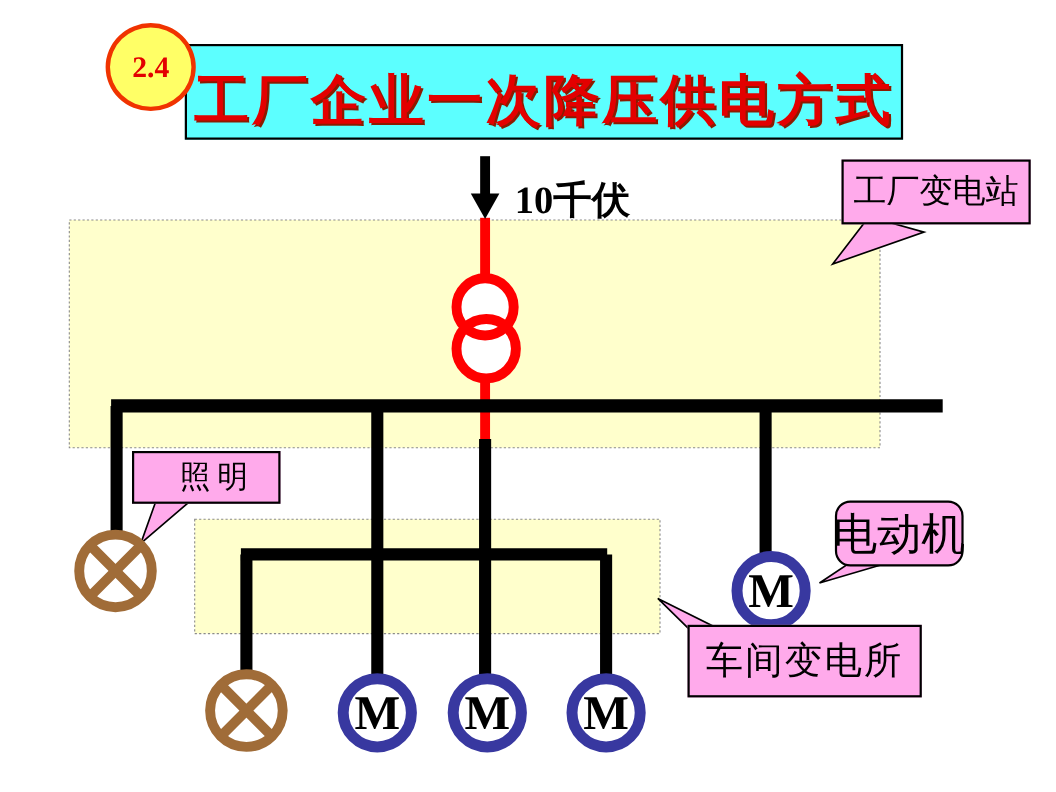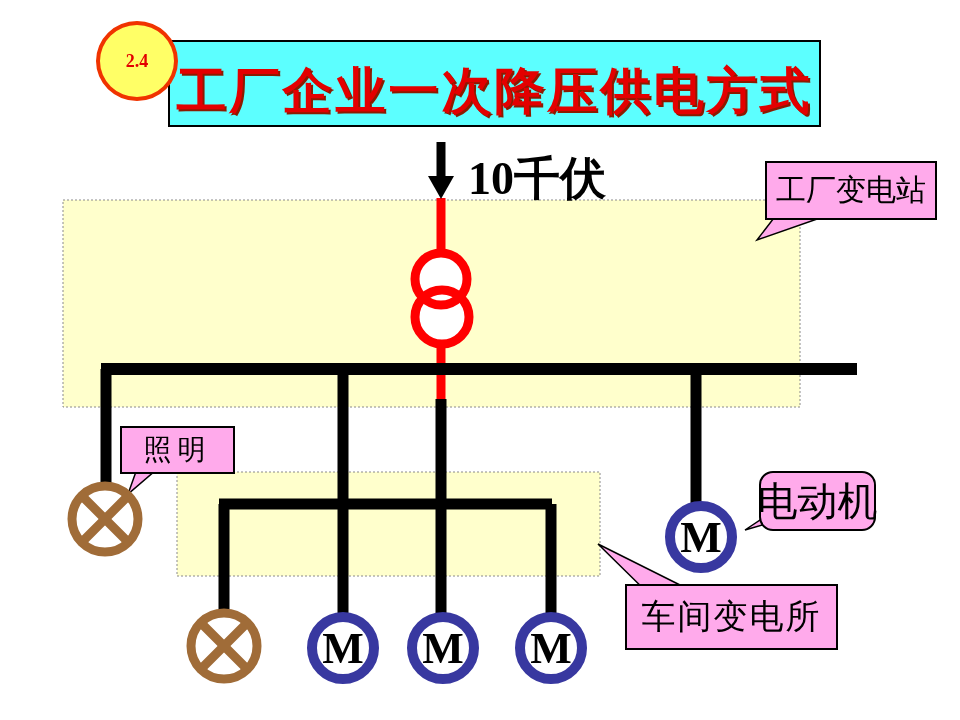--- a/index.html
+++ b/index.html
@@ -14,35 +14,35 @@
     background:#5CFFFF;border:2px solid #000;z-index:4;
     display:flex;align-items:flex-end;justify-content:center;
     font-family:"Liberation Serif",serif;font-weight:bold;font-size:50px;
     letter-spacing:3px;color:#E30000;
     text-shadow:2px 2px 0 #8d1a00;white-space:nowrap;
   }
   .badge{
     position:absolute;left:96px;top:21px;width:74px;height:72px;
     background:#FFFF66;border:4px solid #F03300;border-radius:50%;z-index:5;
     display:flex;align-items:center;justify-content:center;
-    font-family:"Liberation Serif",serif;font-weight:bold;font-size:18px;color:#E30000;
+    font-family:"Liberation Serif",serif;font-weight:bold;font-size:27px;color:#E30000;
   }
   
   .lbl{position:absolute;z-index:2;font-weight:bold;white-space:nowrap;}
-  .lbl-kv{left:468px;top:148px;font-size:46px;font-family:"Liberation Serif",serif;}
+  .lbl-kv{left:468px;top:159px;font-size:35px;font-family:"Liberation Serif",serif;}
   .lbl-volt{left:625px;top:316px;width:145px;text-align:center;font-size:31px;
             font-family:"Liberation Serif",serif;}
   
   .callout{
     position:absolute;background:#FFAAEB;border:2px solid #000;z-index:3;
     display:flex;align-items:center;justify-content:center;white-space:nowrap;
-    font-weight:normal;color:#000;margin-top:16px;
+    font-weight:normal;color:#000;
   }
   .co-factory{left:765px;top:145px;width:168px;height:55px;font-size:30px;}
-  .co-lighting{left:120px;top:410px;width:111px;height:44px;font-size:28px;letter-spacing:6px;}
+  .co-lighting{left:120px;top:410px;width:111px;height:44px;font-size:28px;letter-spacing:6px;padding-left:20px;}
   .co-motor{left:759px;top:455px;width:113px;height:56px;font-size:40px;border-radius:14px;}
   .co-workshop{left:625px;top:568px;width:209px;height:62px;font-size:34px;letter-spacing:2px;}
 </style>
 </head>
 <body>
 
 <div class="slide">
 
   <div class="badge">
     <span>2.4</span>

